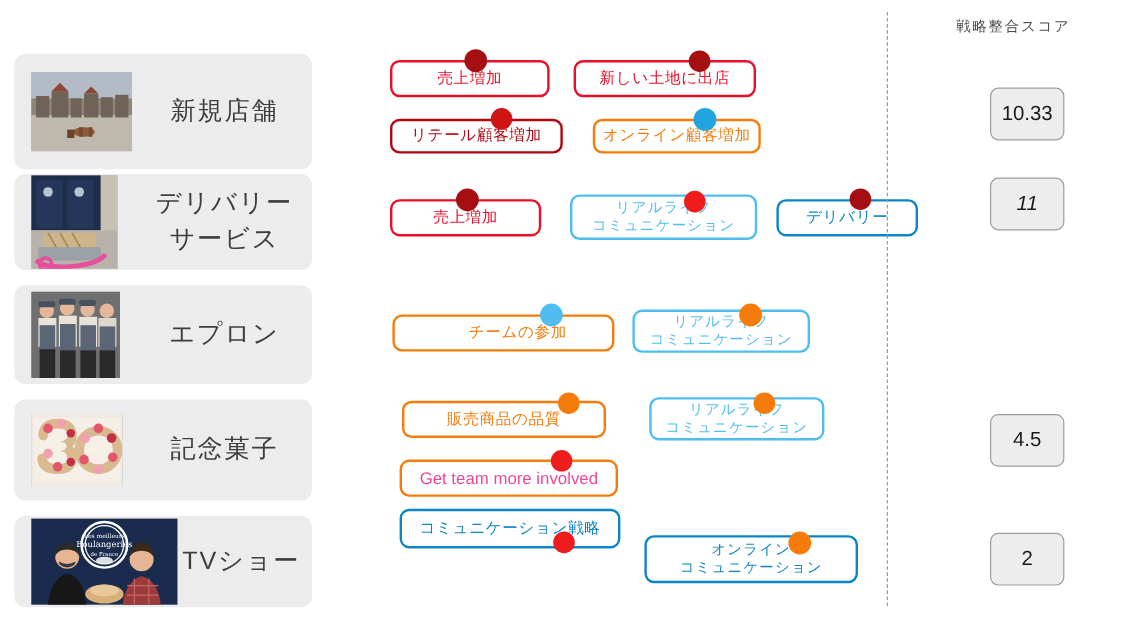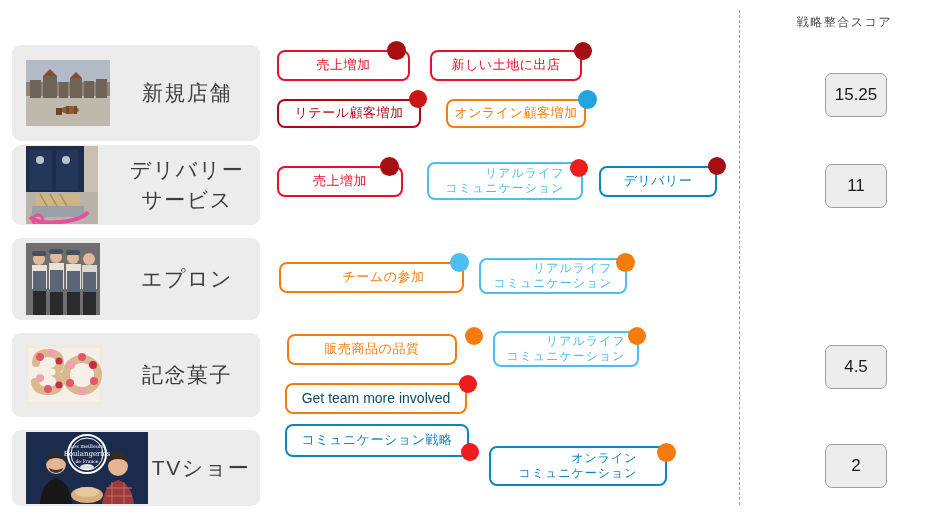--- a/index.html
+++ b/index.html
@@ -43,25 +43,26 @@
 
   
   .chip{
     position:absolute;
     box-sizing:border-box;
     border-radius:8px;
     background:#ffffff;
     display:flex;
     align-items:center;
     justify-content:center;
-    text-align:right;
+    text-align:center;
     line-height:1.25;
     letter-spacing:0.5px;
     font-size:13px;
     white-space:pre-line;
+    margin-left:48px;
   }
   .chip.two-line{font-size:12px;letter-spacing:1px;}
   .dot{
     position:absolute;
     border-radius:50%;
     z-index:5;
   }
 
   
   .divider{
@@ -241,21 +242,21 @@
     <div class="card-label">記念菓子</div>
   </div>
 
   <div class="chip" style="left:287px;top:334px;width:170px;height:31px;border:2.5px solid #F57C0A;color:#F57C0A;">販売商品の品質</div>
   <div class="dot" style="left:465px;top:327px;width:18px;height:18px;background:#F57C0A;"></div>
 
   <div class="chip two-line" style="left:493px;top:331px;width:146px;height:36px;border:2.5px solid #4FBDF0;color:#4FBDF0;">リアルライフ
 コミュニケーション</div>
   <div class="dot" style="left:628px;top:327px;width:18px;height:18px;background:#F57C0A;"></div>
 
-  <div class="chip" style="left:285px;top:383px;width:182px;height:31px;border:2.5px solid #F57C0A;color:#0c4a6e;font-size:14px;letter-spacing:0;">Get team more involved</div>
+  <div class="chip" style="left:285px;top:383px;width:182px;height:31px;border:2.5px solid #F57C0A;color:#ec4899;font-size:14px;letter-spacing:0;">Get team more involved</div>
   <div class="dot" style="left:459px;top:375px;width:18px;height:18px;background:#EE1C1C;"></div>
 
   <div class="card" style="left:12px;top:430px;width:248px;height:76px;">
     <div class="thumb" style="left:14px;width:122px;height:72px;">
       <svg width="122" height="72" viewBox="0 0 122 72">
         <rect width="122" height="72" fill="#1b2b4d"></rect>
         <circle cx="61" cy="22" r="19" fill="none" stroke="#ffffff" stroke-width="2"></circle>
         <circle cx="61" cy="22" r="16" fill="#1b2b4d" stroke="#ffffff" stroke-width="1"></circle>
         <text x="61" y="16" font-size="5" fill="#ffffff" text-anchor="middle" font-family="DejaVu Serif, serif">Les meilleurs</text>
         <text x="61" y="24" font-size="7" fill="#ffffff" text-anchor="middle" font-family="DejaVu Serif, serif">Boulangeries</text>
@@ -289,18 +290,18 @@
   <div class="dot" style="left:461px;top:443px;width:18px;height:18px;background:#EE1C1C;"></div>
 
   <div class="chip two-line" style="left:489px;top:446px;width:178px;height:40px;border:2.5px solid #0C85C4;color:#0C85C4;">オンライン
 コミュニケーション</div>
   <div class="dot" style="left:657px;top:443px;width:19px;height:19px;background:#F57C0A;"></div>
 
   <div class="divider"></div>
 
   <div class="score-header">戦略整合スコア</div>
 
-  <div class="score-box" style="left:825px;top:73px;">15.25</div>
-  <div class="score-box" style="left:825px;top:164px;">11</div>
+  <div class="score-box" style="left:825px;top:73px;">10.33</div>
+  <div class="score-box" style="left:825px;top:148px;font-style:italic;">11</div>
   <div class="score-box" style="left:825px;top:345px;">4.5</div>
   <div class="score-box" style="left:825px;top:444px;">2</div>
 
 </div>
 
 </body></html>

